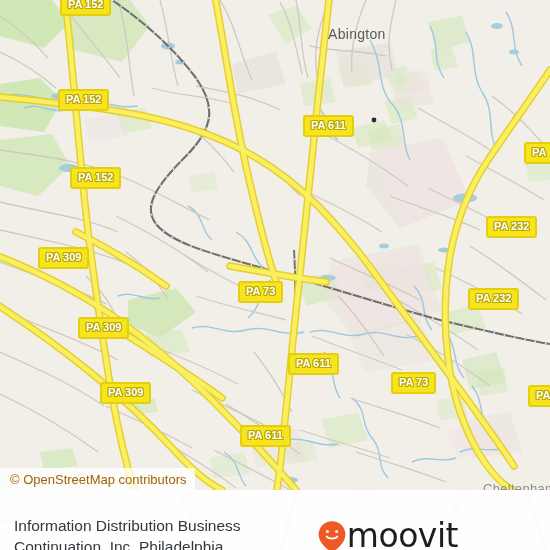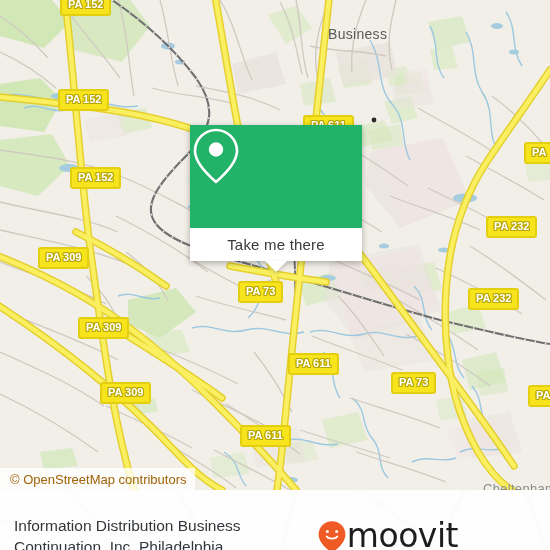--- a/index.html
+++ b/index.html
@@ -284,53 +284,41 @@
         <path d="M214,-10 C220,26 226,60 232,94 C238,128 244,160 252,192 C260,226 268,258 278,288"></path>
         <path d="M-10,300 C24,322 58,346 90,372 C120,396 148,422 174,450 C194,472 210,484 222,490"></path>
         <path d="M128,336 C160,356 192,376 222,398"></path>
         <path d="M230,266 C262,272 294,278 326,282"></path>
         <path d="M76,232 C108,248 138,266 166,286"></path>
       </g>
 
       <circle cx="374" cy="120" r="2.4" fill="#2b2b2b"></circle>
     </svg>
 
-    <div class="place" style="left:328px;top:26px;">Business</div>
+    <div class="place" style="left:328px;top:26px;">Abington</div>
     <div class="place faded" style="left:483px;top:481px;font-size:13px;">Cheltenham</div>
 
     <div class="shield" style="left:60px;top:-6px;">PA 152</div>
     <div class="shield" style="left:58px;top:89px;">PA 152</div>
     <div class="shield" style="left:70px;top:167px;">PA 152</div>
     <div class="shield" style="left:38px;top:247px;">PA 309</div>
     <div class="shield" style="left:78px;top:317px;">PA 309</div>
     <div class="shield" style="left:100px;top:382px;">PA 309</div>
     <div class="shield" style="left:303px;top:115px;">PA 611</div>
     <div class="shield" style="left:238px;top:281px;">PA 73</div>
     <div class="shield" style="left:288px;top:353px;">PA 611</div>
     <div class="shield" style="left:391px;top:372px;">PA 73</div>
     <div class="shield" style="left:240px;top:425px;">PA 611</div>
     <div class="shield" style="left:524px;top:142px;">PA</div>
     <div class="shield" style="left:486px;top:216px;">PA 232</div>
     <div class="shield" style="left:468px;top:288px;">PA 232</div>
     <div class="shield" style="left:528px;top:385px;">PA</div>
 
     <div class="attrib">© OpenStreetMap contributors</div>
 
-    <div class="card">
-      <div class="card-top">
-        <span>
-          <svg width="52" height="62" viewBox="0 0 52 62" fill="none">
-            <path d="M26 5 C14.4 5 5 14.4 5 26 C5 38 18 50 26 57 C34 50 47 38 47 26 C47 14.4 37.6 5 26 5 Z" stroke="#ffffff" stroke-width="2.6" fill="none" stroke-linejoin="round"></path>
-            <circle cx="26" cy="24.5" r="7.2" fill="#ffffff"></circle>
-          </svg>
-        </span>
-      </div>
-      <div class="card-foot">Take me there</div>
-      <div class="card-tip"></div>
-    </div>
   </div>
 
   <div class="footer">
     <svg class="footer-bg" width="550" height="60" viewBox="0 0 550 60" style="position:absolute;left:0;top:0;">
       <rect width="550" height="60" fill="#f6f4f1"></rect>
       <g stroke="#e2ddd6" fill="none" stroke-width="5">
         <path d="M60,-10 C80,10 96,30 110,60"></path>
         <path d="M170,-10 C186,14 198,36 208,60"></path>
         <path d="M300,-10 C292,16 286,38 282,60"></path>
         <path d="M470,-10 C456,16 446,38 440,60"></path>

